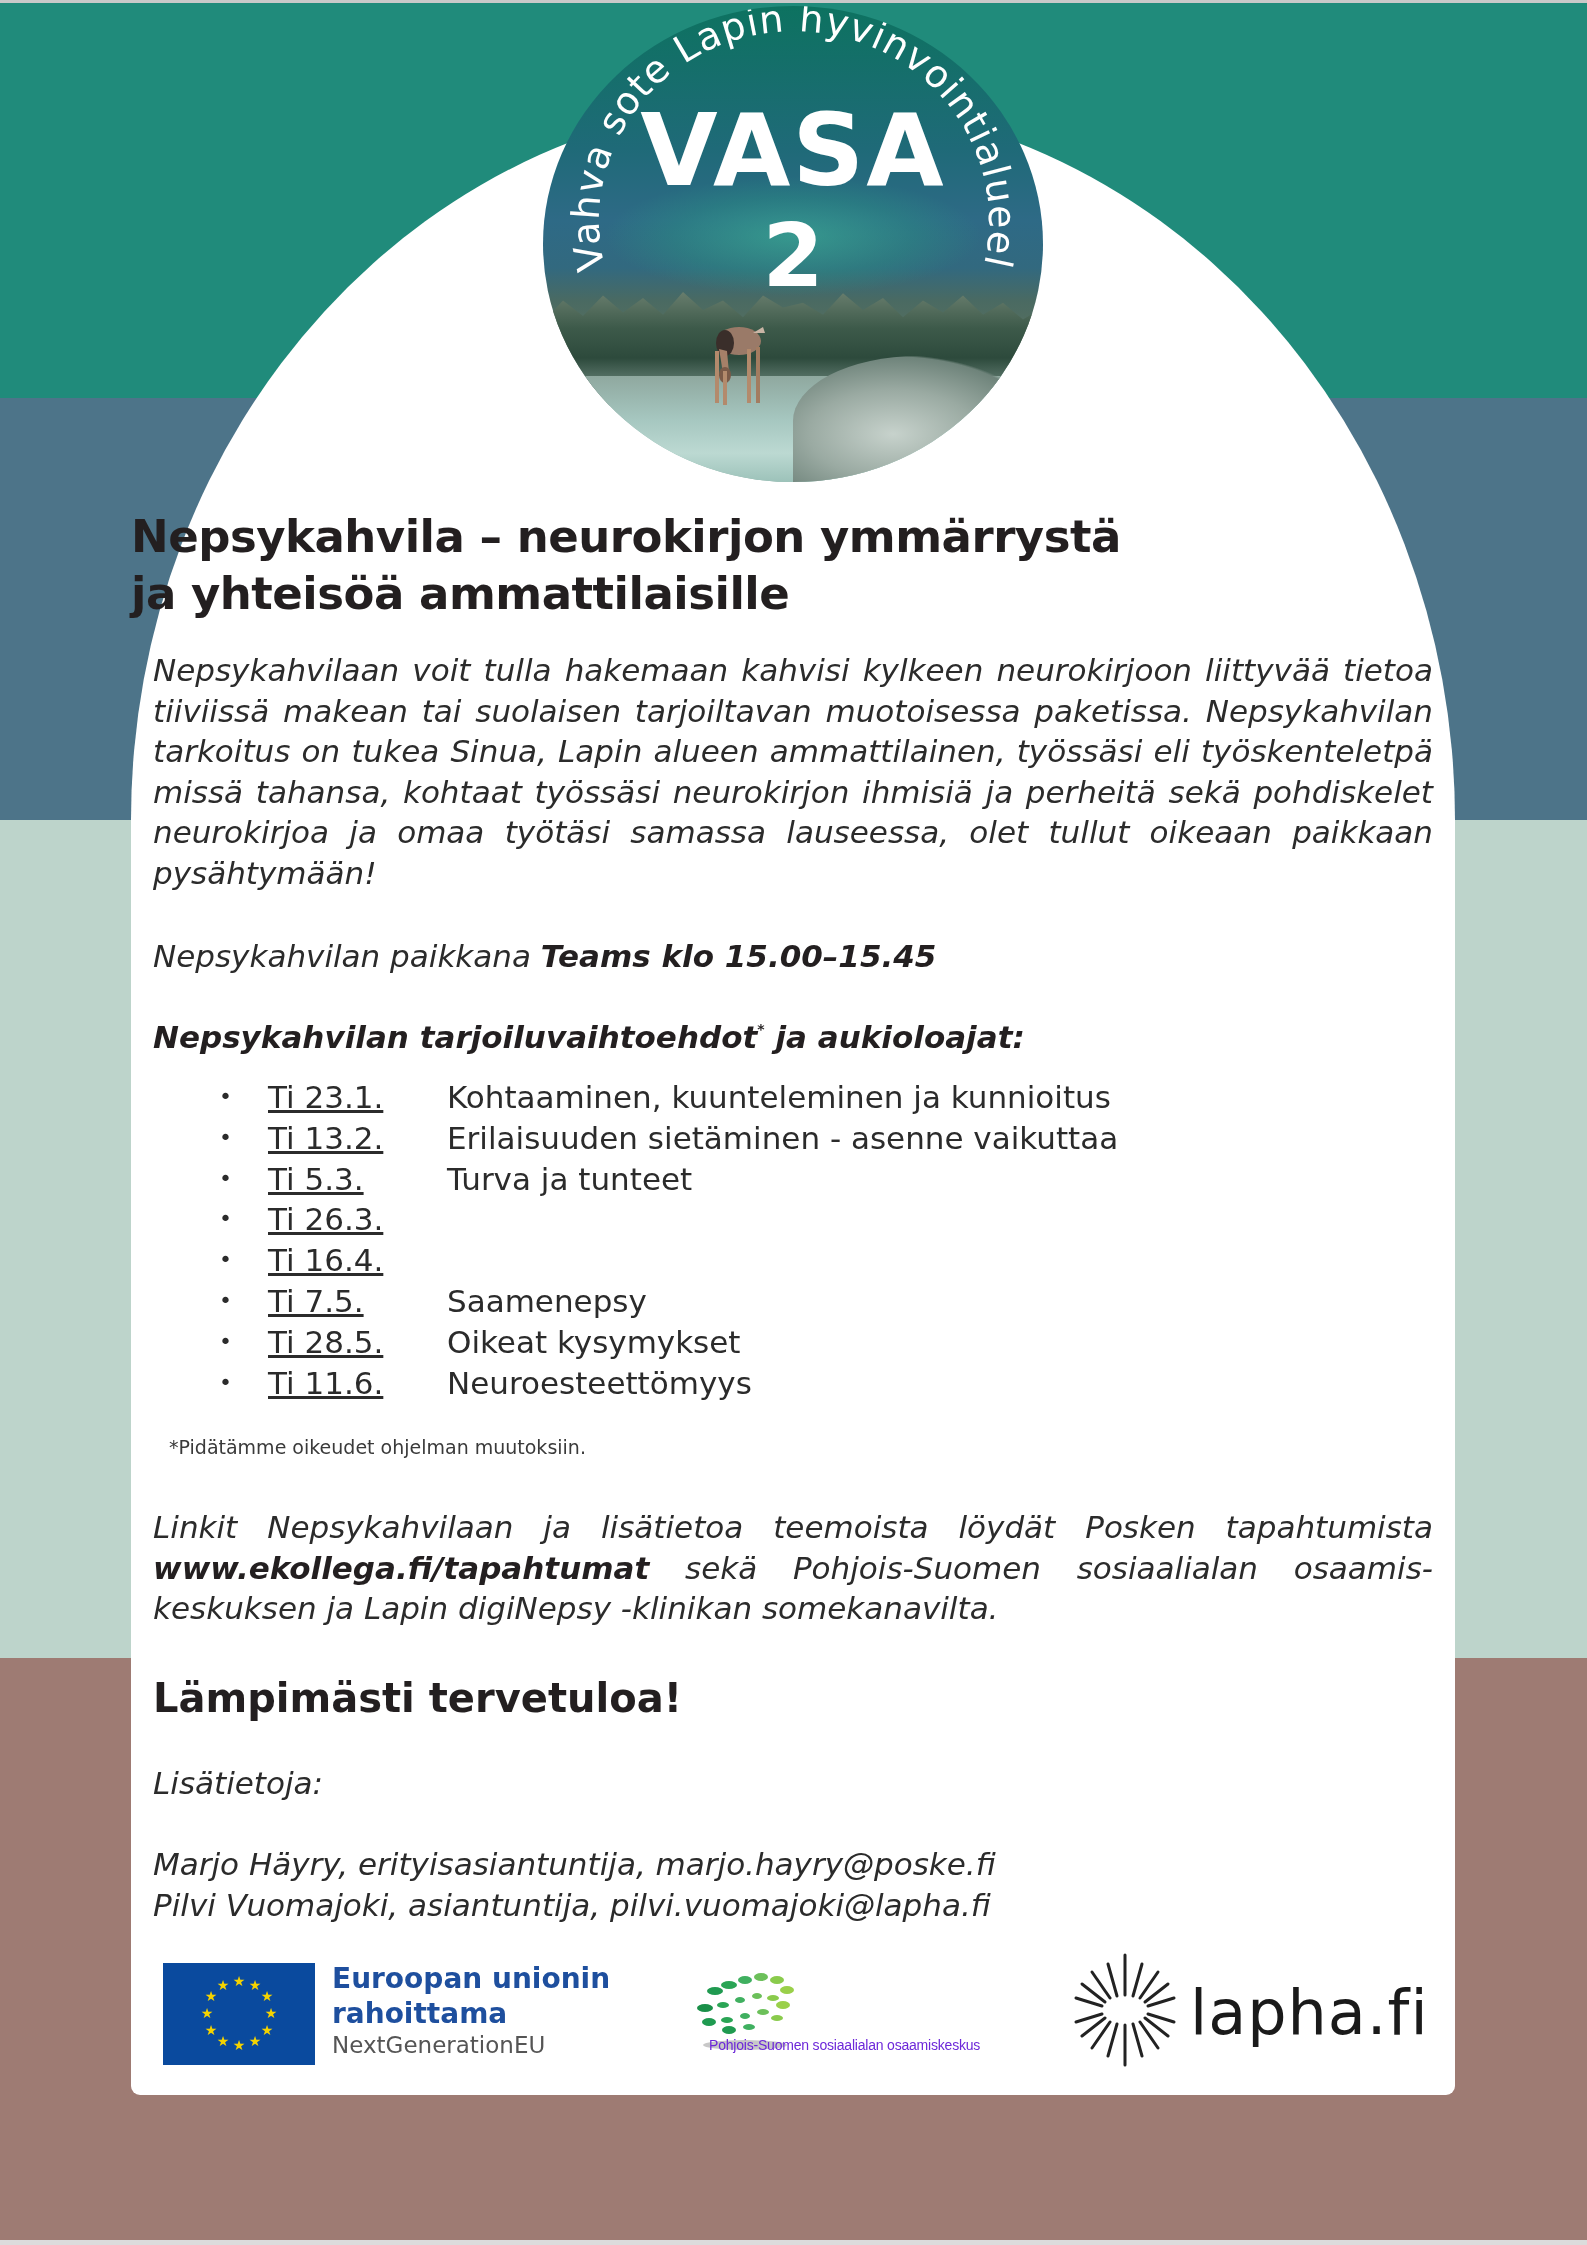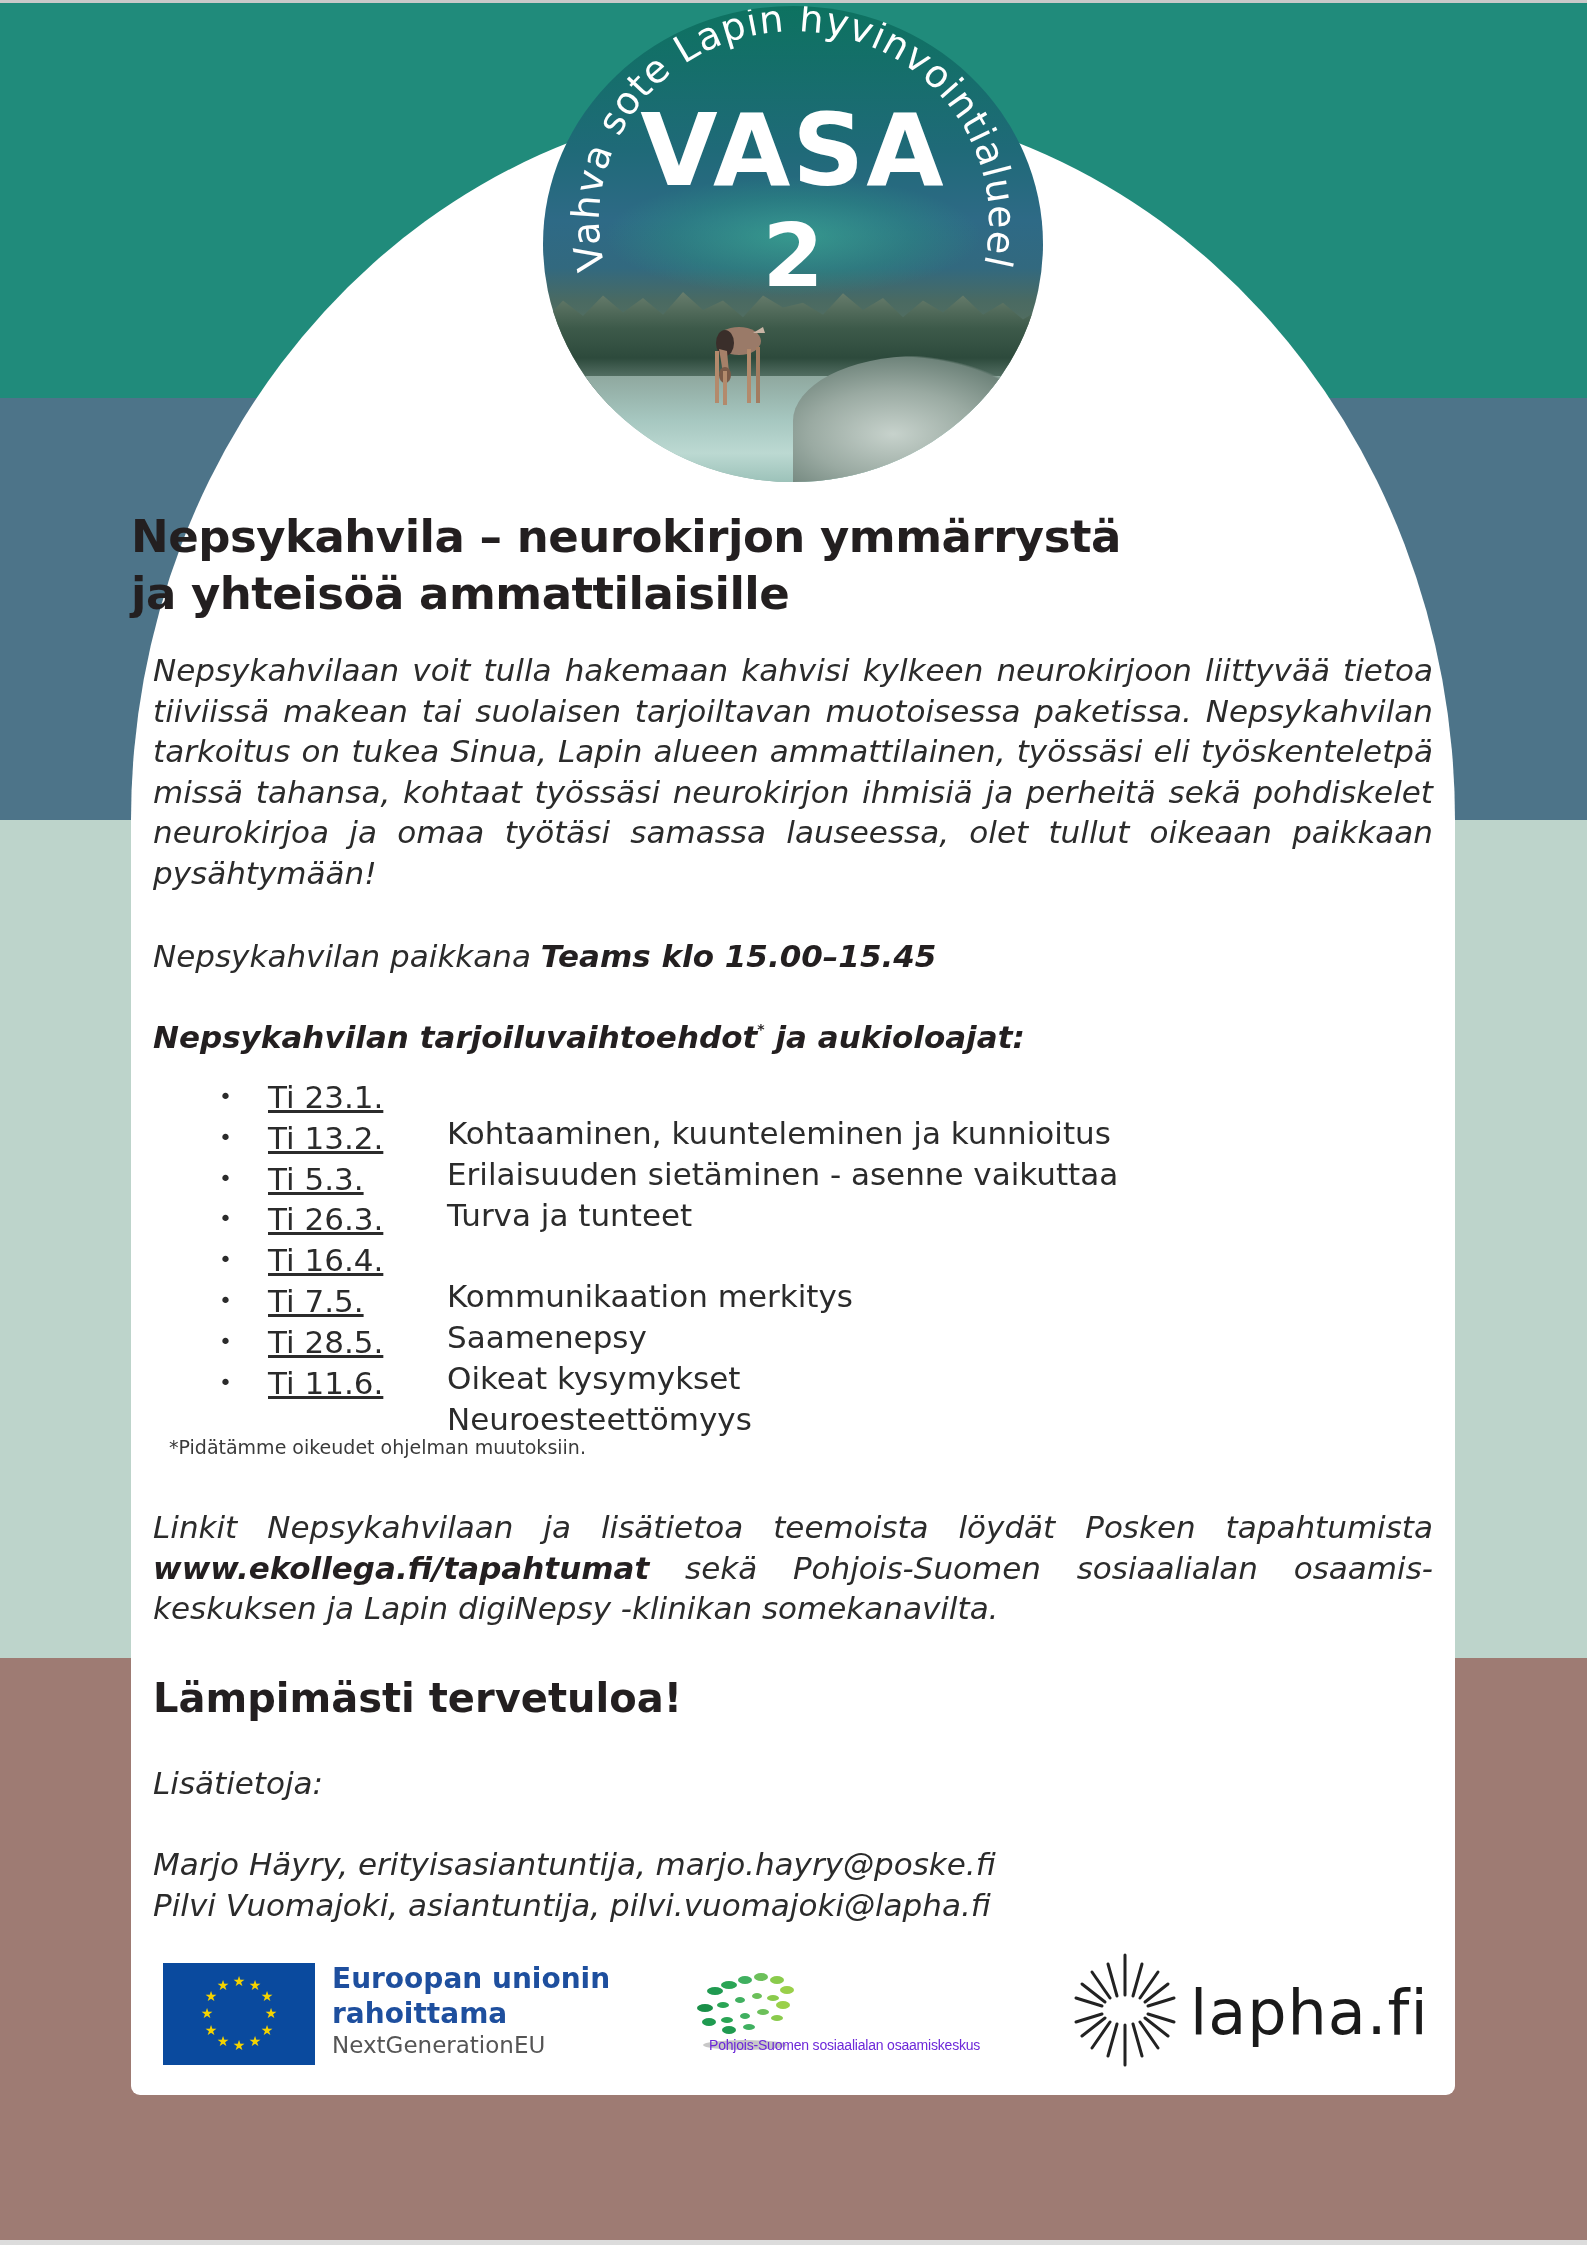--- a/index.html
+++ b/index.html
@@ -37,21 +37,21 @@
   .justify { text-align:justify; text-align-last:left; }
   .para1 { top:650px; }
   .place { top:936px; }
   .place b { color:#231f20; }
   .list-heading { top:1017px; font-weight:bold; color:#231f20; }
   .list-heading sup { font-size:14px; vertical-align:top; line-height:24px; }
   .schedule { position:absolute; left:153px; top:1077px; width:1200px; }
   .row { position:relative; height:40.8px; font-size:31px; line-height:40.8px; color:#2b2b2b; }
   .row .bullet { position:absolute; left:66px; top:0; font-size:22px; }
   .row .date { position:absolute; left:115px; top:0;text-decoration:underline; }
-  .row .topic { position:absolute; left:294px; top:0;margin-top:36px; }
+  .row .topic { position:absolute; left:294px; top:0; }
   .footnote { position:absolute; left:153px; top:1434px; font-size:19px; line-height:26px; color:#3a3a3a;margin-left:16px; }
   .links { top:1507px; }
   .links b { color:#231f20; }
   .welcome { position:absolute; left:153px; top:1672px; font-size:40px; font-weight:bold; line-height:52px; color:#231f20; }
   .more { top:1763px; }
   .contacts { top:1844px; }
 
   .eu-flag { position:absolute; left:163px; top:1963px; width:152px; height:102px; background:#0a4a9e; }
   .eu-flag svg { width:152px; height:102px; }
   .eu-t1 { position:absolute; left:332px; top:1961px; font-size:28px; font-weight:bold; color:#1e4f9e; line-height:35px; }
@@ -128,21 +128,20 @@
       <span class="date">Ti 5.3.</span>
       <span class="topic">Turva ja tunteet</span>
     </div>
   <div class="row">
       <span class="bullet">•</span>
       <span class="date">Ti 26.3.</span>
     </div>
   <div class="row">
       <span class="bullet">•</span>
       <span class="date">Ti 16.4.</span>
-      <span class="topic">Kommunikaation merkitys</span>
     </div>
   <div class="row">
       <span class="bullet">•</span>
       <span class="date">Ti 7.5.</span>
       <span class="topic">Saamenepsy</span>
     </div>
   <div class="row">
       <span class="bullet">•</span>
       <span class="date">Ti 28.5.</span>
       <span class="topic">Oikeat kysymykset</span>

